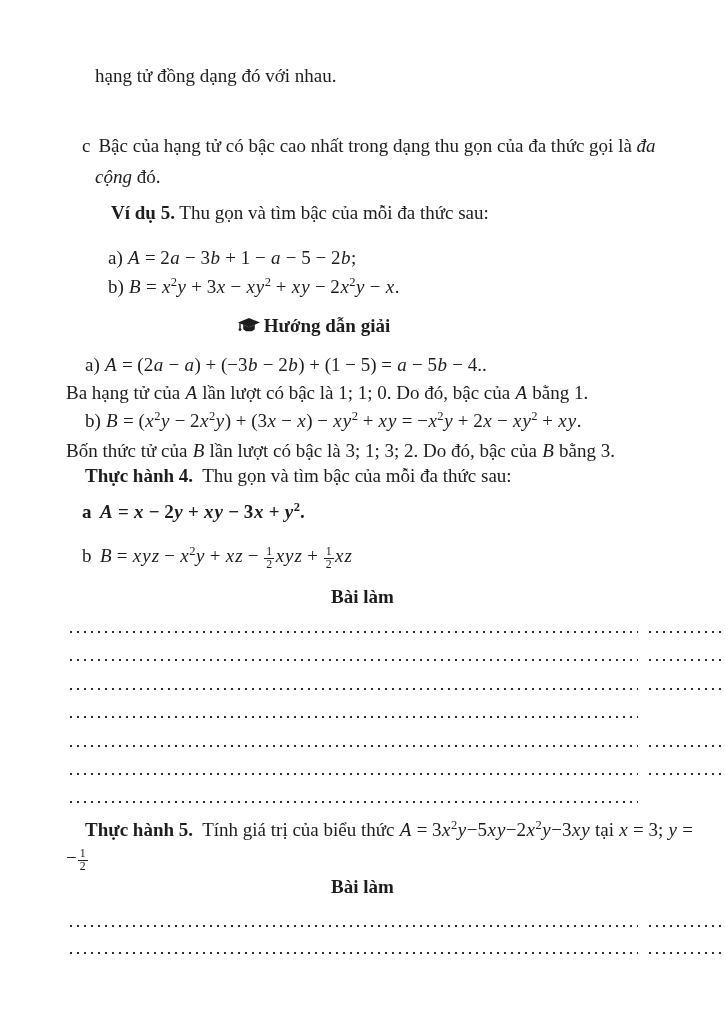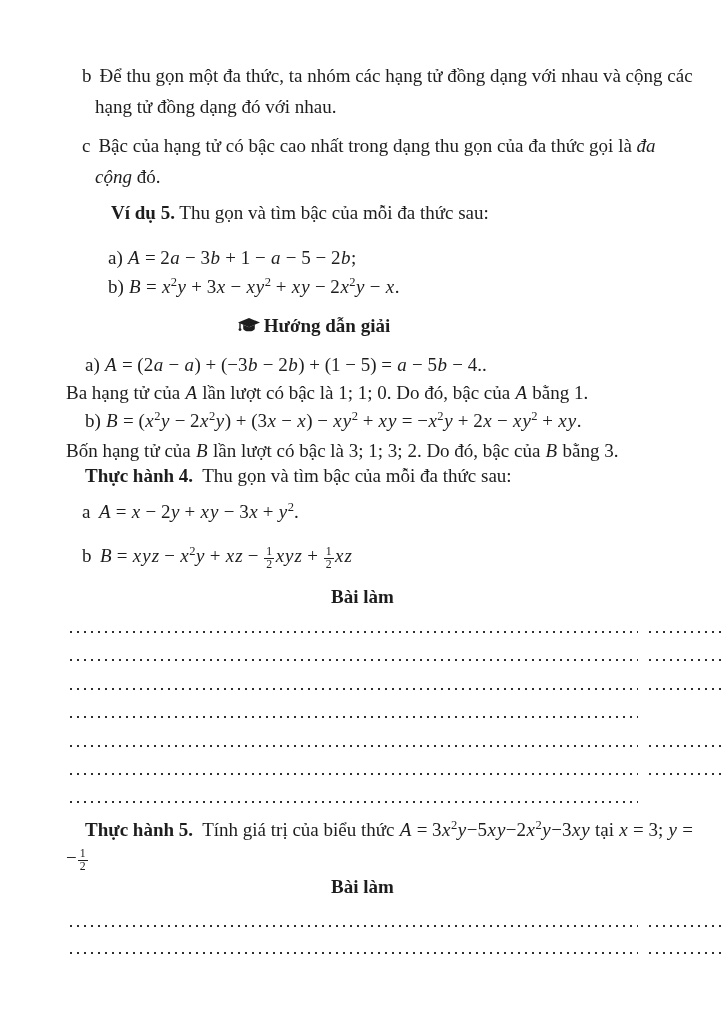--- a/index.html
+++ b/index.html
@@ -26,21 +26,21 @@
   .b-item-b{left:82px;top:60px;line-height:31px;}
   .b-item-c{left:82px;top:130px;line-height:31px;}
   .b-vidu{left:66px;top:200px;margin-left:45px;}
   .b-examples{left:108px;top:243px;line-height:29px;}
   .b-hdg{left:0;width:628px;top:313px;text-align:center;}
   .b-sol-a{left:85px;top:352px;}
   .b-sol-a-note{left:66px;top:380px;}
   .b-sol-b{left:85px;top:408px;}
   .b-sol-b-note{left:66px;top:438px;}
   .b-th4{left:85px;top:463px;}
-  .b-th4-a{left:82px;top:499px;}
+  .b-th4-a{left:82px;top:499px;font-weight:bold;}
   .b-th4-b{left:82px;top:543px;}
   .b-bailam1{left:0;width:725px;top:584px;text-align:center;}
   .b-dots1{left:70px;top:631px;width:655px;}
   .b-th5{left:85px;top:817px;}
   .b-th5-cont{left:66px;top:845px;}
   .b-bailam2{left:0;width:725px;top:874px;text-align:center;}
   .b-dots2{left:70px;top:925px;width:655px;}
   
   .dotrow{display:flex;height:2px;}
   .b-dots1 .dotrow{margin-bottom:26.4px;}
@@ -49,21 +49,20 @@
   .dotseg.main{width:568px;}
   .dotseg.tail{flex:1;margin-left:11px;}
   .cap-icon{display:inline-block;vertical-align:-2px;margin-right:4px;}
 </style>
 </head>
 <body>
 
 <div class="page">
 
   <div class="blk b-item-b">
-    <div><span class="ilabel">b</span><span><span class="plain">Để thu gọn một đa thức, ta nhóm các hạng tử đồng dạng với nhau và cộng các</span></span></div>
     <div class="hang"><span class="plain">hạng tử đồng dạng đó với nhau.</span></div>
   </div>
 
   <div class="blk b-item-c">
     <div><span class="ilabel">c</span><span><span class="plain">Bậc của hạng tử có bậc cao nhất trong dạng thu gọn của đa thức gọi là </span><span class="ital">đa</span></span></div>
     <div class="hang"><span class="ital">cộng</span><span class="plain"> đó.</span></div>
   </div>
 
   <div class="blk b-vidu"><span class="bold">Ví dụ 5.</span><span class="plain"> Thu gọn và tìm bậc của mỗi đa thức sau:</span></div>
 
@@ -77,21 +76,21 @@
           <path fill="#1d1d1d" d="M11 0 L22 4.6 L11 9.2 L0 4.6 Z"></path>
           <path fill="#1d1d1d" d="M5.2 6.8 v3.6 c0 1.6 2.6 2.9 5.8 2.9 s5.8-1.3 5.8-2.9 V6.8 L11 9.2 Z"></path>
           <rect fill="#1d1d1d" x="1.3" y="4.6" width="1.4" height="6.2"></rect>
           <circle fill="#1d1d1d" cx="2" cy="11.6" r="1.4"></circle>
         </svg></span><span class="bold">Hướng dẫn giải</span>
   </div>
 
   <div class="blk b-sol-a"><span class="plain">a) </span><span class="math"><i>A</i> = (2<i>a</i> − <i>a</i>) + (−3<i>b</i> − 2<i>b</i>) + (1 − 5) = <i>a</i> − 5<i>b</i> − 4..</span></div>
   <div class="blk b-sol-a-note"><span class="plain">Ba hạng tử của </span><span class="math"><i>A</i></span><span class="plain"> lần lượt có bậc là 1; 1; 0. Do đó, bậc của </span><span class="math"><i>A</i></span><span class="plain"> bằng 1.</span></div>
   <div class="blk b-sol-b"><span class="plain">b) </span><span class="math"><i>B</i> = (<i>x</i><sup>2</sup><i>y</i> − 2<i>x</i><sup>2</sup><i>y</i>) + (3<i>x</i> − <i>x</i>) − <i>x</i><i>y</i><sup>2</sup> + <i>x</i><i>y</i> = −<i>x</i><sup>2</sup><i>y</i> + 2<i>x</i> − <i>x</i><i>y</i><sup>2</sup> + <i>x</i><i>y</i>.</span></div>
-  <div class="blk b-sol-b-note"><span class="plain">Bốn hạng tử của </span><span class="math"><i>B</i></span><span class="plain"> lần lượt có bậc là 3; 1; 3; 2. Do đó, bậc của </span><span class="math"><i>B</i></span><span class="plain"> bằng 3.</span></div>
+  <div class="blk b-sol-b-note"><span class="plain">Bốn thức tử của </span><span class="math"><i>B</i></span><span class="plain"> lần lượt có bậc là 3; 1; 3; 2. Do đó, bậc của </span><span class="math"><i>B</i></span><span class="plain"> bằng 3.</span></div>
 
   <div class="blk b-th4"><span class="bold">Thực hành 4.</span><span class="plain">&nbsp; Thu gọn và tìm bậc của mỗi đa thức sau:</span></div>
 
   <div class="blk b-th4-a"><span class="ilabel">a</span><span><span class="math"><i>A</i> = <i>x</i> − 2<i>y</i> + <i>x</i><i>y</i> − 3<i>x</i> + <i>y</i><sup>2</sup>.</span></span></div>
   <div class="blk b-th4-b"><span class="ilabel">b</span><span><span class="math"><i>B</i> = <i>x</i><i>y</i><i>z</i> − <i>x</i><sup>2</sup><i>y</i> + <i>x</i><i>z</i> − <span class="frac"><span class="fnum">1</span><span class="fden">2</span></span><i>x</i><i>y</i><i>z</i> + <span class="frac"><span class="fnum">1</span><span class="fden">2</span></span><i>x</i><i>z</i></span></span></div>
 
   <div class="blk b-bailam1 bold">Bài làm</div>
   <div class="blk b-dots1">
       <div class="dotrow">
         <span class="dotseg main"></span>

